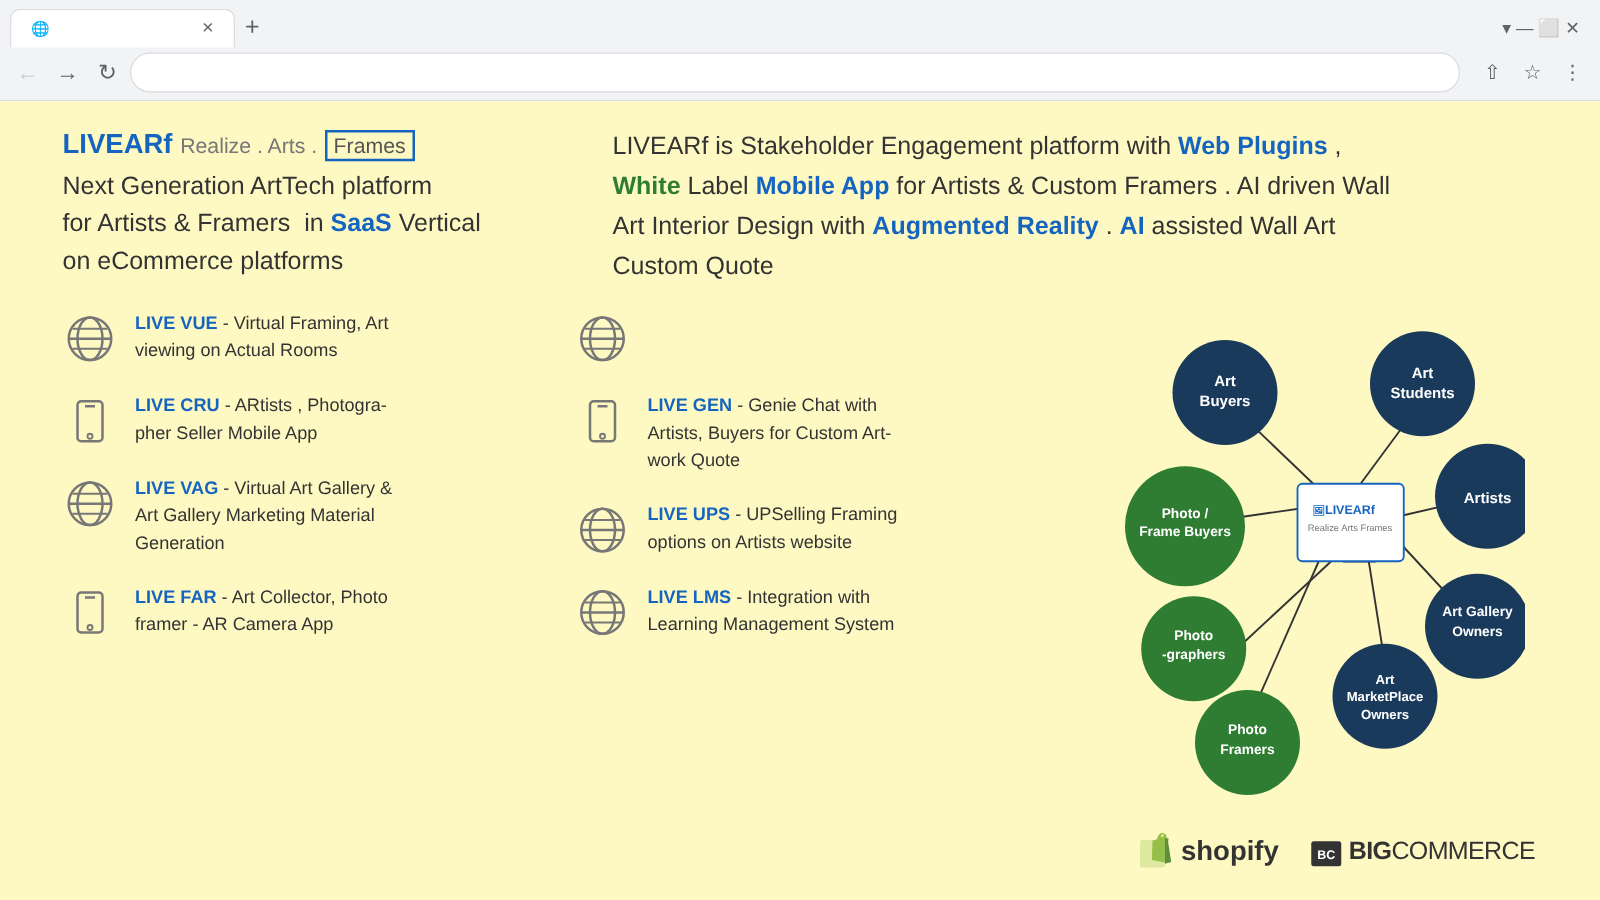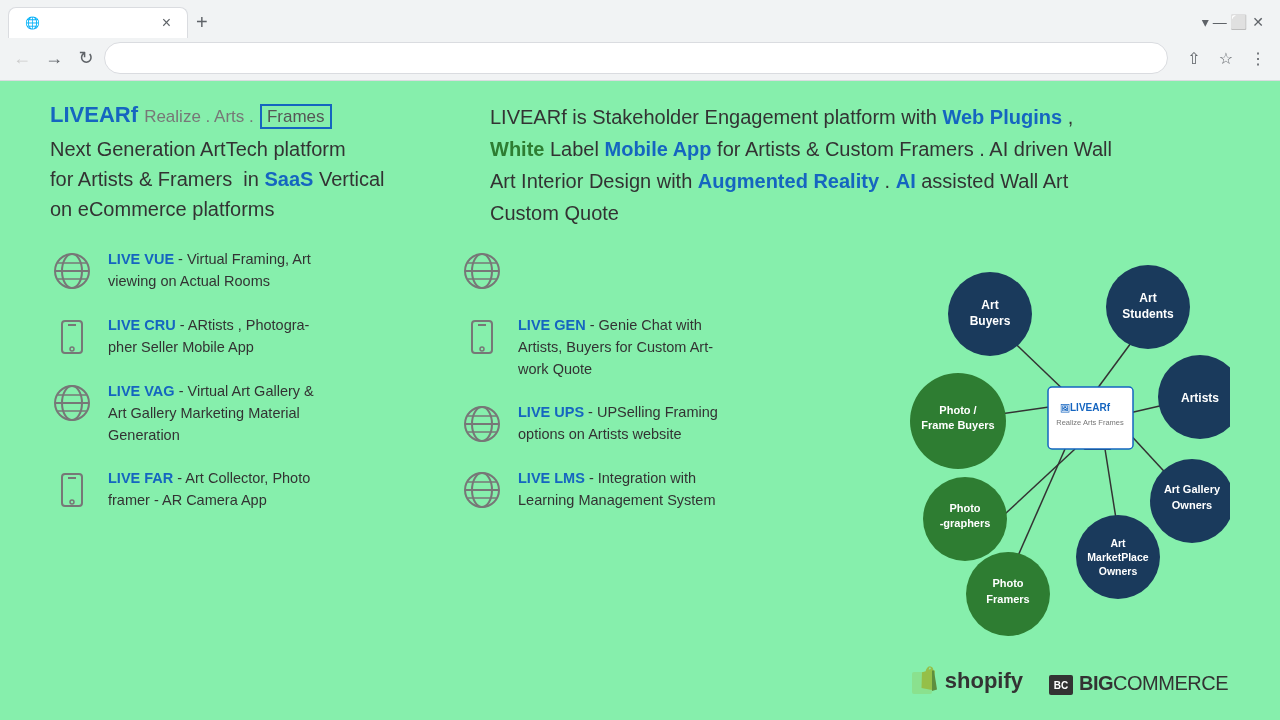--- a/index.html
+++ b/index.html
@@ -97,21 +97,21 @@
       height: 28px;
       border-radius: 50%;
       display: flex;
       align-items: center;
       justify-content: center;
     }
 
     
     .page-content {
       padding: 20px 50px;
-      background: #86efac;
+      background: #fef9c3;
       height: calc(720px - 80px);
       overflow: hidden;
     }
 
     
     .header-section {
       display: flex;
       gap: 60px;
       margin-bottom: 20px;
     }
@@ -152,21 +152,21 @@
     .features-left {
       flex: 0 0 410px;
     }
     .features-center {
       flex: 0 0 410px;
     }
     .features-right {
       flex: 1;
       display: flex;
       align-items: center;
-      justify-content: flex-end;
+      justify-content: center;
       text-decoration: underline;
     }
 
     .feature-item {
       display: flex;
       align-items: flex-start;
       gap: 14px;
       margin-bottom: 22px;
     }
     .feature-icon {
@@ -433,21 +433,21 @@
             <text x="175" y="162" text-anchor="middle" fill="#1565c0" font-size="8" font-weight="bold">🖼</text>
             <text x="200" y="162" text-anchor="middle" fill="#1565c0" font-size="10" font-weight="bold">LIVEARf</text>
             <text x="200" y="176" text-anchor="middle" fill="#777" font-size="7.5">Realize Arts Frames</text>
           </svg>
         </div>
       </div>
     </div>
 
   </div>
 
-  <div style="position:absolute; bottom:22px; right:52px; display:flex; gap:24px; align-items:flex-end;">
+  <div style="position:absolute; bottom:22px; right:52px; display:flex; gap:24px; align-items:center;">
 
     <div style="display:flex; align-items:center; gap:6px;">
       <svg width="32" height="36" viewBox="0 0 32 36">
         <path d="M27,7.5c0,0-0.2-0.1-0.6-0.2c-0.1-0.9-0.6-3.5-2.1-3.5c-0.1,0-0.1,0-0.2,0c-0.3-0.4-0.7-0.6-1.1-0.6 c-2.7,0-4,3.4-4.4,5.1c-1.1,0.3-2.2,0.7-3.3,1L15,9.1L14.5,25l10.5,1.9L28,7.7C27.7,7.6,27.3,7.5,27,7.5z M22.9,4.2 c0.5,0,0.8,0.7,1,1.8c-0.7,0.2-1.5,0.5-2.2,0.7C22.1,5.4,22.5,4.2,22.9,4.2z" fill="#96bf48"></path>
         <path d="M27,7.5l-2,0.1L25,28l5-1.5L27,7.5z" fill="#5e8e3e"></path>
         <rect x="5" y="9" width="20" height="22" rx="2" fill="#96bf48" opacity="0.3"></rect>
       </svg>
       <span style="font-size:22px; font-weight:bold; color:#333;">shopify</span>
     </div>
 

